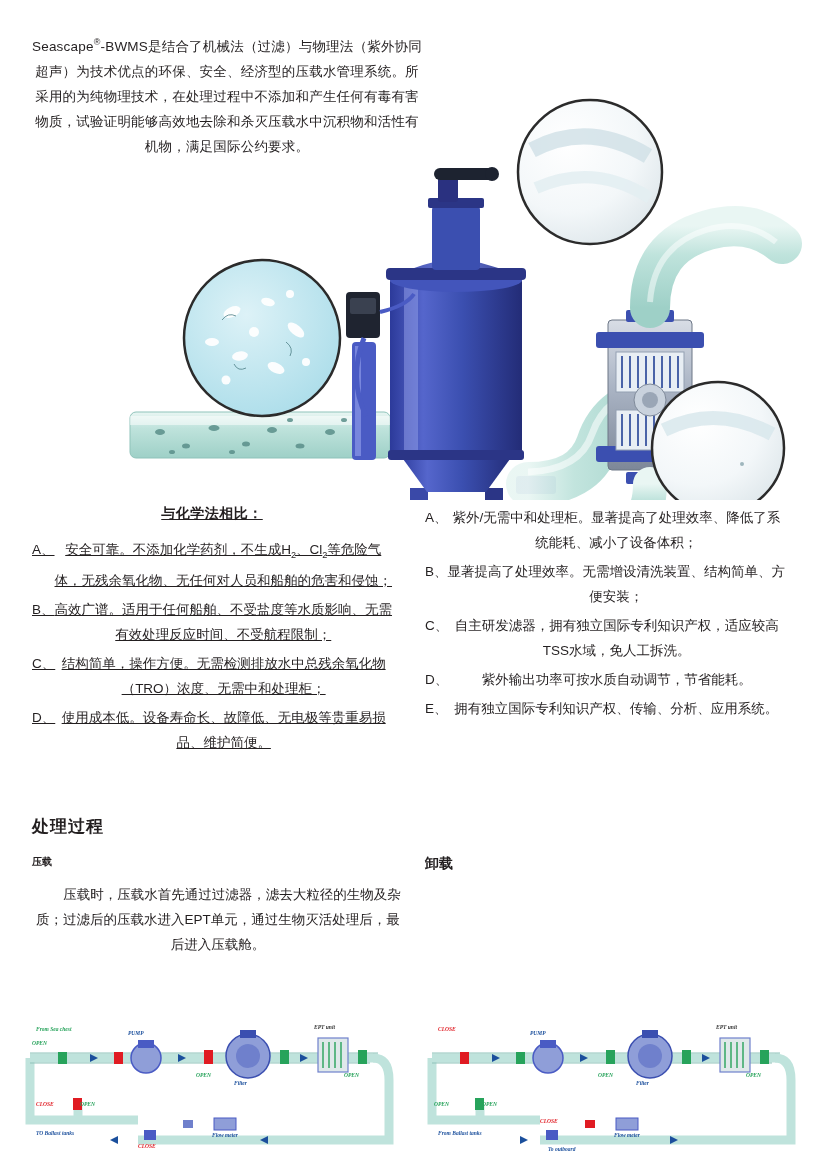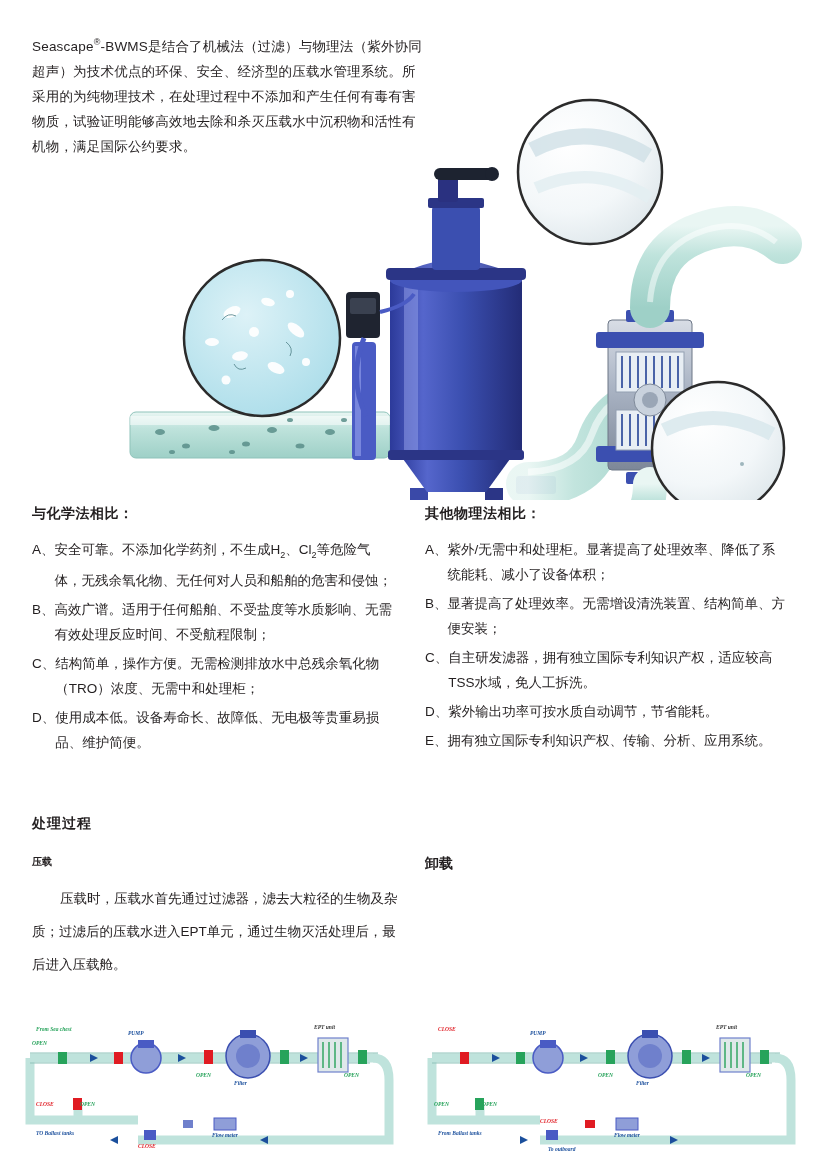--- a/index.html
+++ b/index.html
@@ -5,64 +5,64 @@
   * { box-sizing: border-box; }
   html, body { margin:0; padding:0; }
   body {
     width: 830px; height: 1170px;
     background: #ffffff;
     font-family: "Liberation Sans", sans-serif;
     color: #231f20;
     position: relative;
     overflow: hidden;
   }
-  .page { position: relative; width: 768px; height: 1170px; }
+  .page { position: relative; width: 768px; height: 1170px; text-align: center; }
 
   
   .intro {
     position: absolute;
     left: 32px; top: 30px;
     width: 390px;
     font-size: 13.5px;
     line-height: 25px;
     letter-spacing: 0.2px;
     color: #231f20;
   }
   .intro sup { font-size: 9px; vertical-align: super; }
 
   
   .hero { position:absolute; left:0; top:80px; width:830px; height:420px; }
 
   
   .cols { position:absolute; left:0; top:505px; width:830px; }
   .col { position:absolute; top:0; width:360px; }
-  .col.left { left:32px; }
+  .col.left { left:32px;text-decoration:underline; }
   .col.right { left:425px; }
   .col-title {
     font-size:14px; font-weight:bold; color:#231f20;
     margin-bottom:14px; letter-spacing:0.5px;
   }
   .item {
     display:flex; font-size:13.5px; line-height:25px;
     margin-bottom:4px; color:#231f20;
   }
   .item .lbl { flex:0 0 auto; }
   .item .txt { flex:1 1 auto; }
   .item sub { font-size:9px; vertical-align: sub; }
 
   
   .process-head {
     position:absolute; left:32px; top:815px;
-    font-size:14px; font-weight:bold; letter-spacing:1px;font-family:Liberation Serif, serif;
+    font-size:17px; font-weight:bold; letter-spacing:1px;font-family:Liberation Serif, serif;
   }
   .sub-left { position:absolute; left:32px; top:855px; font-size:10px; font-weight:bold; }
   .sub-right { position:absolute; left:425px; top:855px; font-size:14px; font-weight:bold; }
   .para-left {
     position:absolute; left:32px; top:882px; width:372px;
-    font-size:13.5px; line-height:33px; text-indent:28px;
+    font-size:13.5px; line-height:25px; text-indent:28px;
   }
   .para-right {
     position:absolute; left:425px; top:882px; width:372px;
     font-size:13.5px; line-height:25px; text-indent:28px;
   }
 
   
   .diagrams { position:absolute; left:0; top:1000px; width:830px; height:160px; }
   .diagram { position:absolute; top:0; width:395px; height:160px; }
   .diagram.one { left:18px; }
@@ -267,21 +267,20 @@
         <span class="txt">结构简单，操作方便。无需检测排放水中总残余氧化物（TRO）浓度、无需中和处理柜；</span>
       </div>
 
       <div class="item">
         <span class="lbl">D、</span>
         <span class="txt">使用成本低。设备寿命长、故障低、无电极等贵重易损品、维护简便。</span>
       </div>
     </div>
 
     <div class="col right">
-      <div class="col-title">其他物理法相比：</div>
 
       <div class="item">
         <span class="lbl">A、</span>
         <span class="txt">紫外/无需中和处理柜。显著提高了处理效率、降低了系统能耗、减小了设备体积；</span>
       </div>
       <div class="item">
         <span class="lbl">B、</span>
         <span class="txt">显著提高了处理效率。无需增设清洗装置、结构简单、方便安装；</span>
       </div>
       <div class="item">

